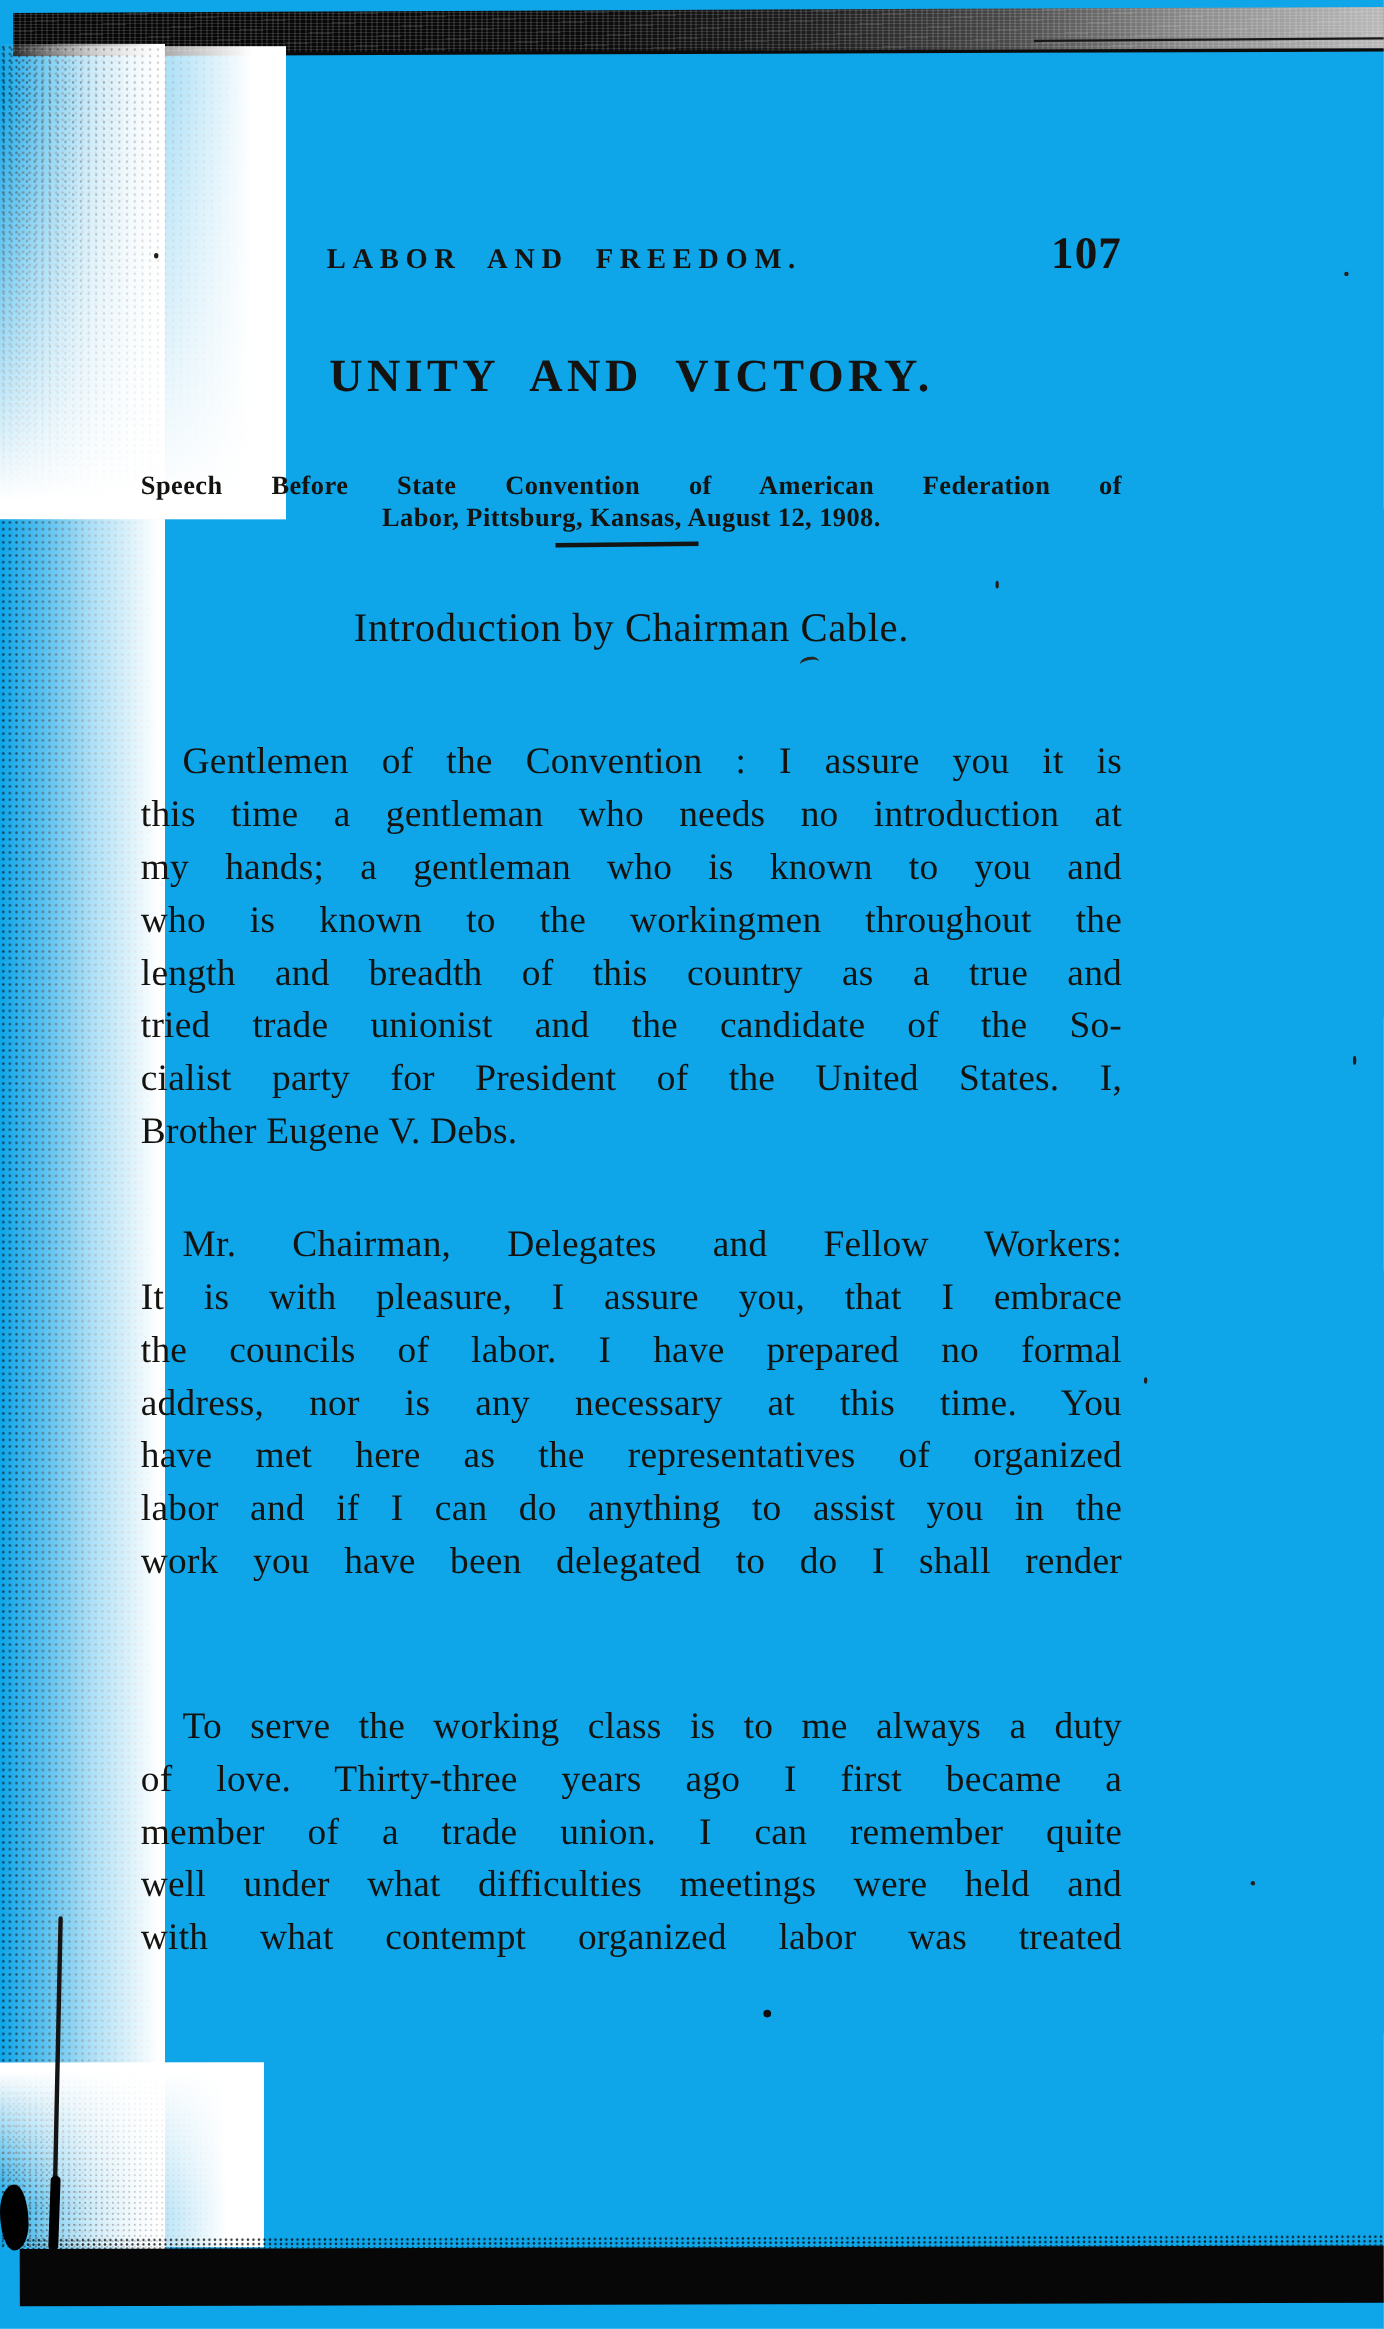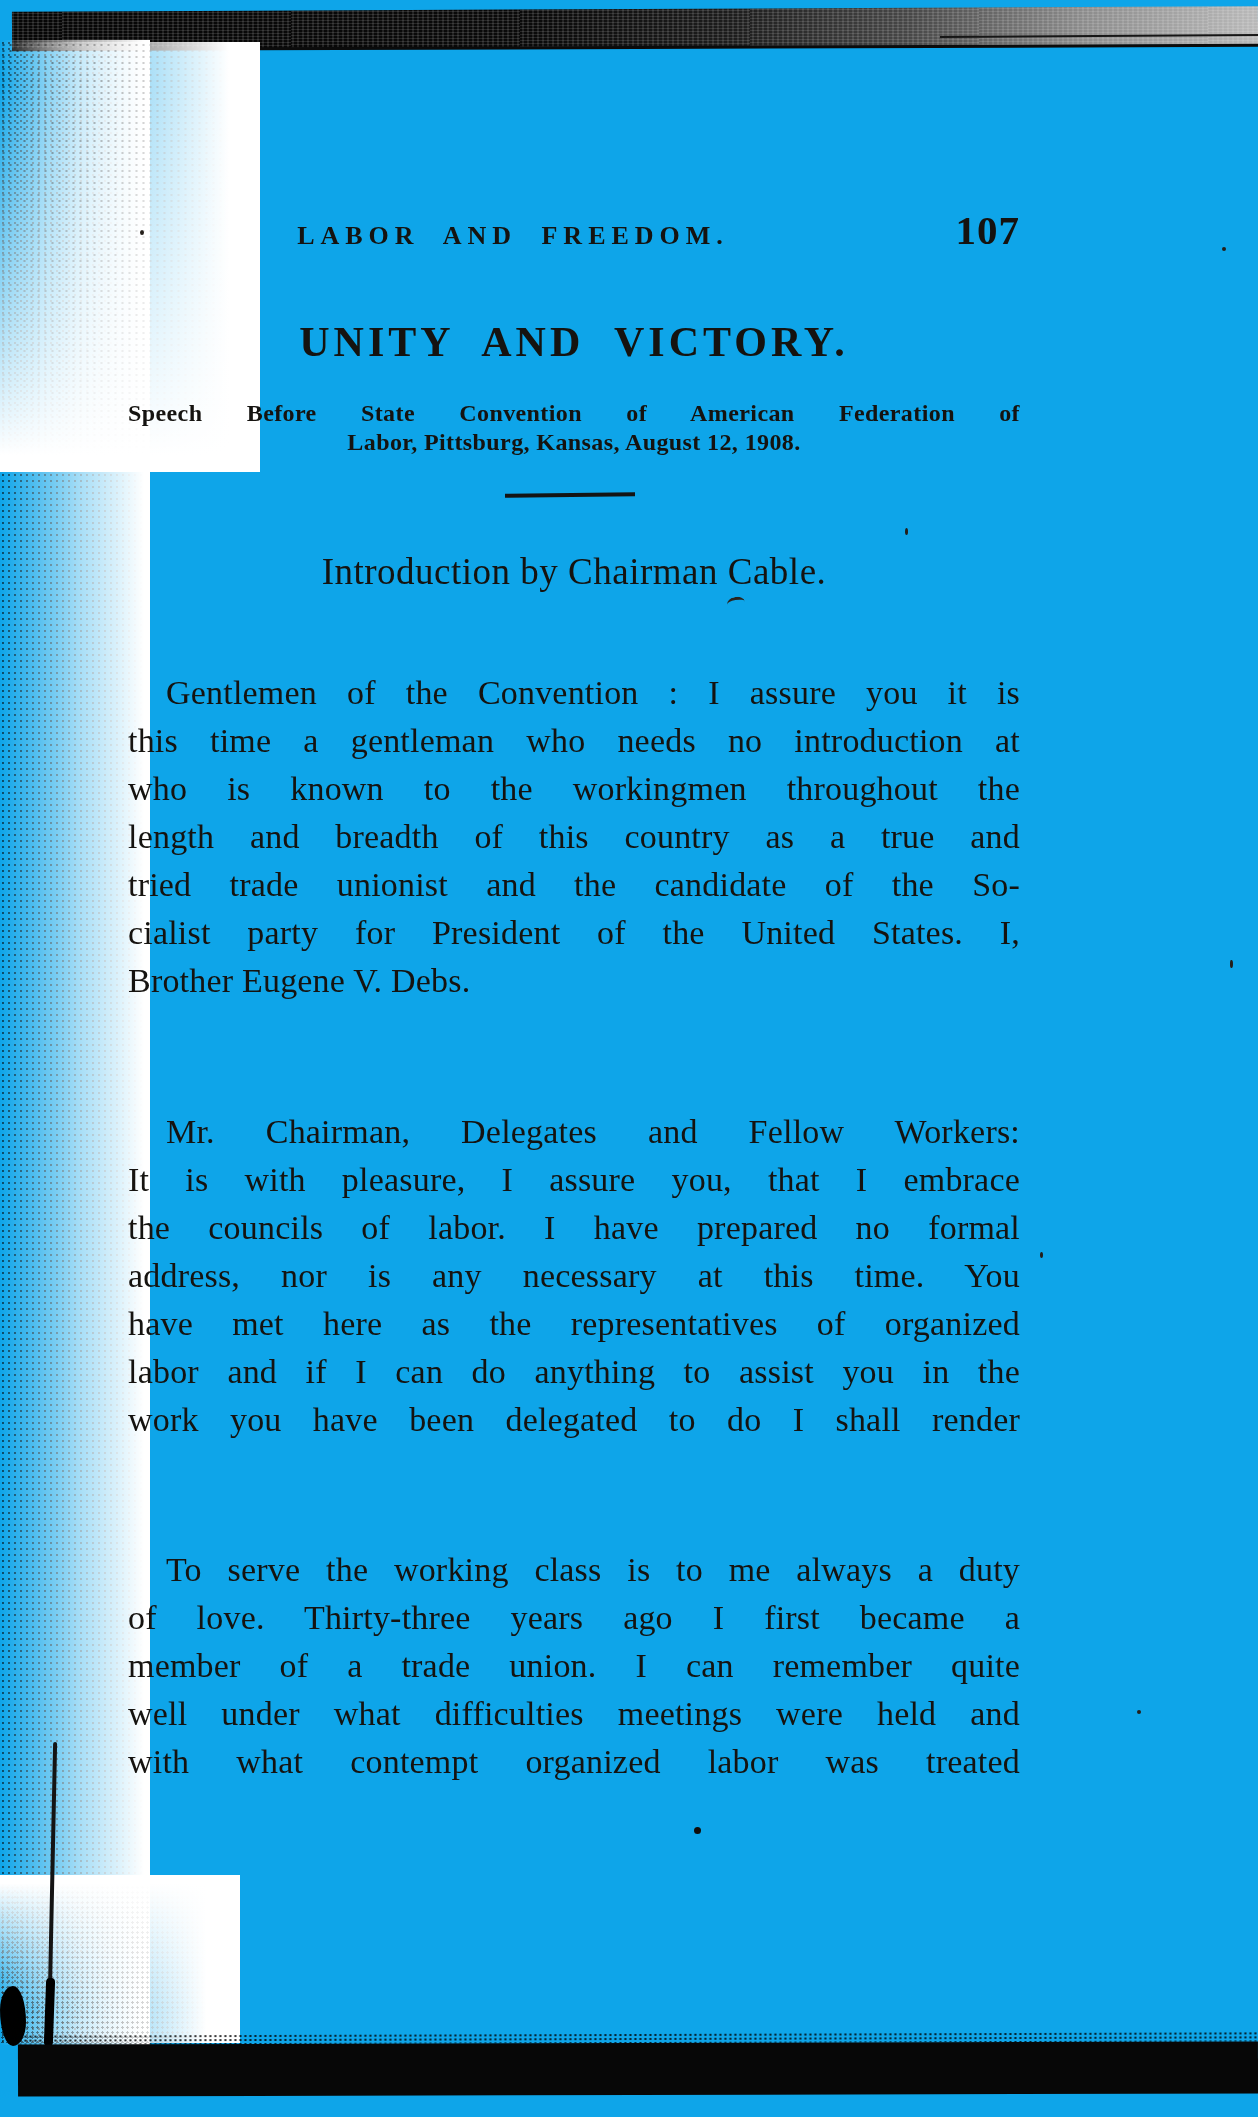--- a/index.html
+++ b/index.html
@@ -53,21 +53,21 @@
   
   .running-title{position:absolute;left:128px;top:221px;width:770px;text-align:center;
     font-size:26px;font-weight:bold;letter-spacing:6px;word-spacing:12px;}
   .page-number{position:absolute;left:930px;top:206px;width:90px;text-align:right;
     font-size:41px;font-weight:bold;letter-spacing:1px;}
 
   .article-title{position:absolute;left:128px;top:318px;width:892px;text-align:center;
     font-size:42px;font-weight:bold;letter-spacing:4px;word-spacing:16px;}
 
   .subtitle{position:absolute;left:128px;top:399px;width:892px;font-size:24px;line-height:29px;font-weight:bold;letter-spacing:0.4px;}
-  .subtitle-line1{text-align:justify;text-align-last:justify;white-space:nowrap;overflow:hidden;}
+  .subtitle-line1{text-align:justify;text-align-last:justify;white-space:nowrap;overflow:hidden;margin-top:29px;}
   .subtitle-line2{text-align:center;}
 
   .divider-rule{position:absolute;left:505px;top:493px;width:130px;height:4px;background:#141414;transform:rotate(-0.6deg);}
 
   .section-heading{position:absolute;left:128px;top:550px;width:892px;text-align:center;font-size:37px;letter-spacing:0.5px;}
 
   .para{position:absolute;left:128px;width:892px;}
   .p1{top:621px;margin-top:48px;}
   .p2{top:1108px;}
   .p3{top:1546px;}
@@ -110,20 +110,21 @@
     <div class="subtitle-line2">Labor, Pittsburg, Kansas, August 12, 1908.</div>
   </div>
 
   <div class="divider-rule"></div>
 
   <div class="section-heading">Introduction by Chairman Cable.</div>
 
   <div class="para p1">
     <div class="bline first">Gentlemen of the Convention : I assure you it is</div>
     <div class="bline">this time a gentleman who needs no introduction at</div>
+    <div class="bline">my hands; a gentleman who is known to you and</div>
     <div class="bline">who is known to the workingmen throughout the</div>
     <div class="bline">length and breadth of this country as a true and</div>
     <div class="bline">tried trade unionist and the candidate of the So-</div>
     <div class="bline">cialist party for President of the United States. I,</div>
     <div class="bline last">Brother Eugene V. Debs.</div>
   </div>
 
   <div class="para p2">
     <div class="bline first">Mr. Chairman, Delegates and Fellow Workers:</div>
     <div class="bline">It is with pleasure, I assure you, that I embrace</div>

